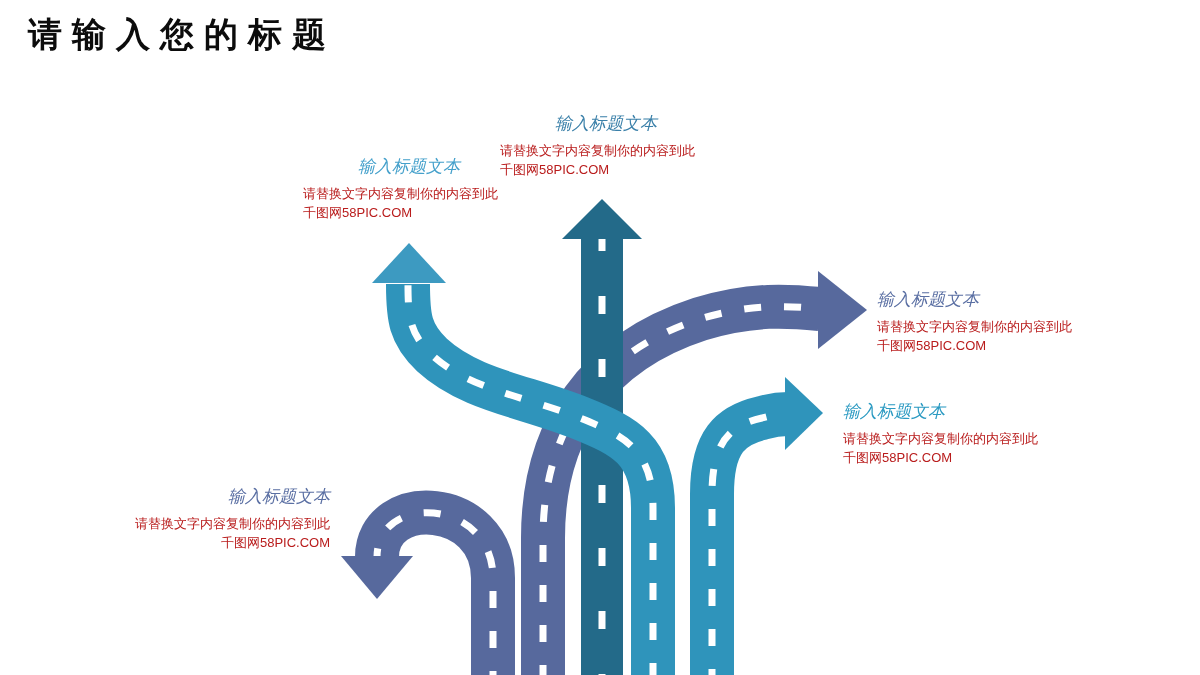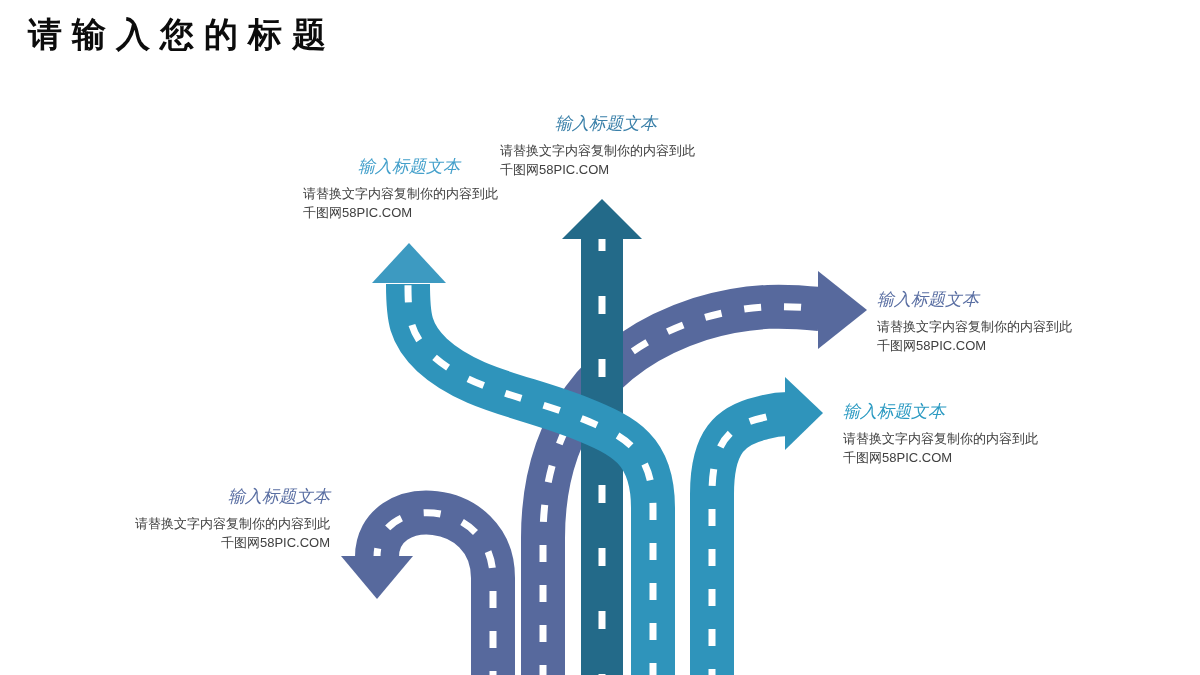--- a/index.html
+++ b/index.html
@@ -13,21 +13,21 @@
     font-size:34px;font-weight:700;color:#0c0c0c;
     letter-spacing:10px;
     font-family:Liberation Serif, serif;
   }
   .roads-svg{position:absolute;left:0;top:0;}
   .text-block{position:absolute;width:212px;}
   .text-block .heading{
     font-size:17px;font-weight:500;margin:0 0 7px 0;line-height:20px;font-style:italic;
   }
   .text-block .line{
-    font-size:13px;color:#404040;line-height:19px;white-space:nowrap;
+    font-size:13px;color:#b91c1c;line-height:19px;white-space:nowrap;
   }
   .align-center .heading{text-align:center;}
   .align-left   .heading,.align-left   .line{text-align:left;}
   .align-right  .heading,.align-right  .line{text-align:right;}
   .block-top{left:500px;top:114px;}
   .block-upperleft{left:303px;top:157px;}
   .block-right-slate{left:877px;top:290px;}
   .block-right-teal{left:843px;top:402px;}
   .block-bottomleft{left:118px;top:487px;}
 </style>

